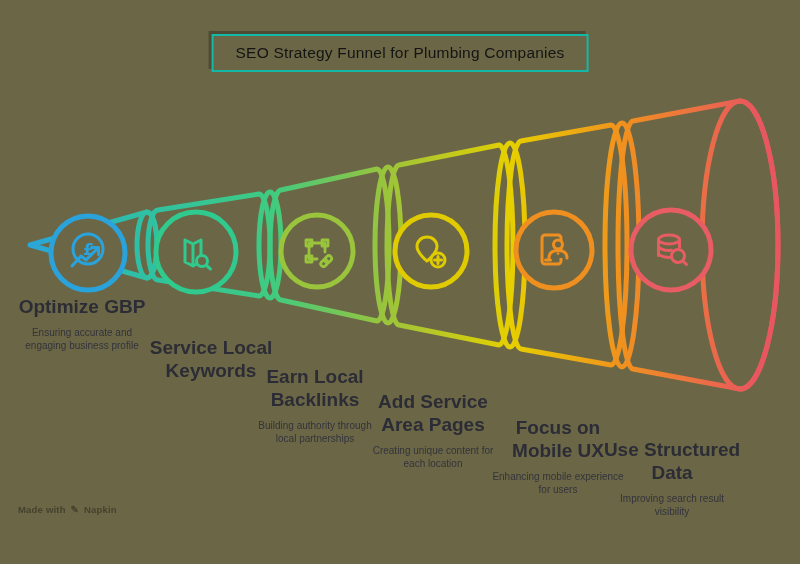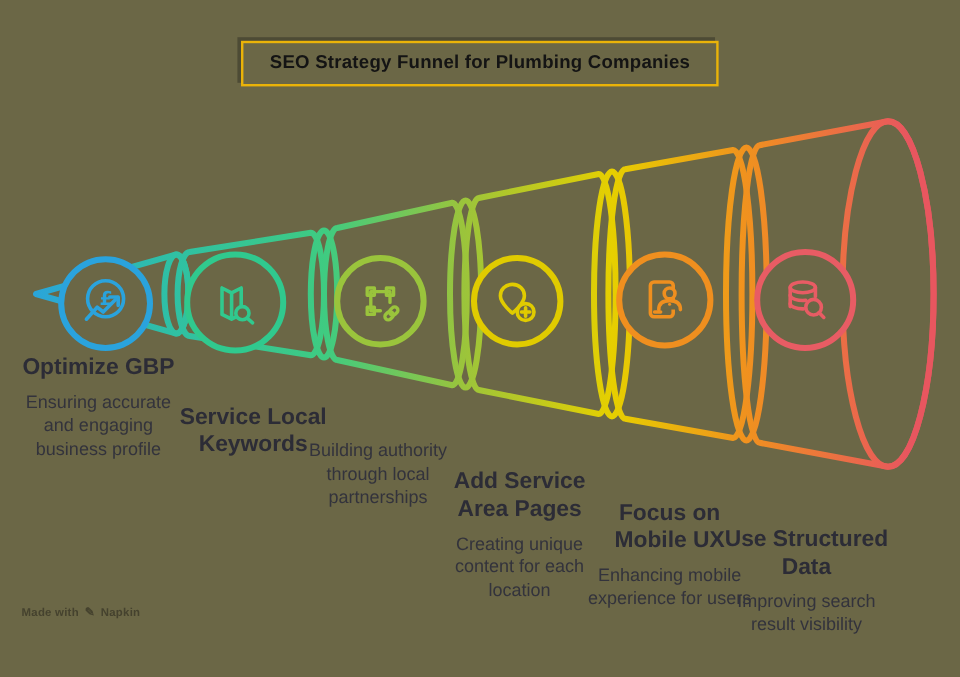--- a/index.html
+++ b/index.html
@@ -3,35 +3,35 @@
 <meta charset="utf-8">
 <style>
   html,body{margin:0;padding:0;}
   body{
     width:800px;height:564px;position:relative;overflow:hidden;
     background:#6B6746;
     font-family:"Liberation Sans", sans-serif;
   }
   .title-box{
     position:absolute;left:50%;top:34px;transform:translateX(-50%);
-    border:2px solid #eab308;
+    border:2px solid #14b8a6;
     box-shadow:-3px -3px 0 0 rgba(24,24,24,0.35);
     padding:8px 22px;
-    font-size:15.5px;font-weight:bold;color:#141414;
+    font-size:15.5px;font-weight:normal;color:#141414;
     letter-spacing:0.2px;white-space:nowrap;
   }
   .funnel-svg{position:absolute;left:0;top:0;}
   .stage-label{
     position:absolute;text-align:center;color:#30303A;
   }
   .stage-label h3{
     margin:0 0 7px 0;font-size:19px;line-height:1.2;font-weight:bold;color:#2C2C36;
   }
   .stage-label p{
-    margin:0;font-size:15px;line-height:1.3;font-weight:normal;color:#33333C;
+    margin:0;font-size:10px;line-height:1.3;font-weight:normal;color:#33333C;
   }
   .lbl-1{left:16px; top:296px; width:132px;}
   .lbl-2{left:148px;top:337px; width:126px;}
   .lbl-3{left:253px;top:366px; width:124px;}
   .lbl-4{left:371px;top:391px; width:124px;}
   .lbl-5{left:490px;top:417px; width:136px;}
   .lbl-6{left:602px;top:439px; width:140px;}
   .watermark{
     position:absolute;left:18px;top:504px;
     font-size:9.5px;font-weight:bold;color:#45422E;letter-spacing:0.2px;
@@ -130,20 +130,21 @@
 </svg>
 
 <div class="stage-label lbl-1">
   <h3>Optimize GBP</h3>
   <p>Ensuring accurate and engaging business profile</p>
 </div>
 <div class="stage-label lbl-2">
   <h3>Service Local Keywords</h3>
 </div>
 <div class="stage-label lbl-3">
+  <h3>Earn Local Backlinks</h3>
   <p>Building authority through local partnerships</p>
 </div>
 <div class="stage-label lbl-4">
   <h3>Add Service Area Pages</h3>
   <p>Creating unique content for each location</p>
 </div>
 <div class="stage-label lbl-5">
   <h3>Focus on Mobile UX</h3>
   <p>Enhancing mobile experience for users</p>
 </div>

